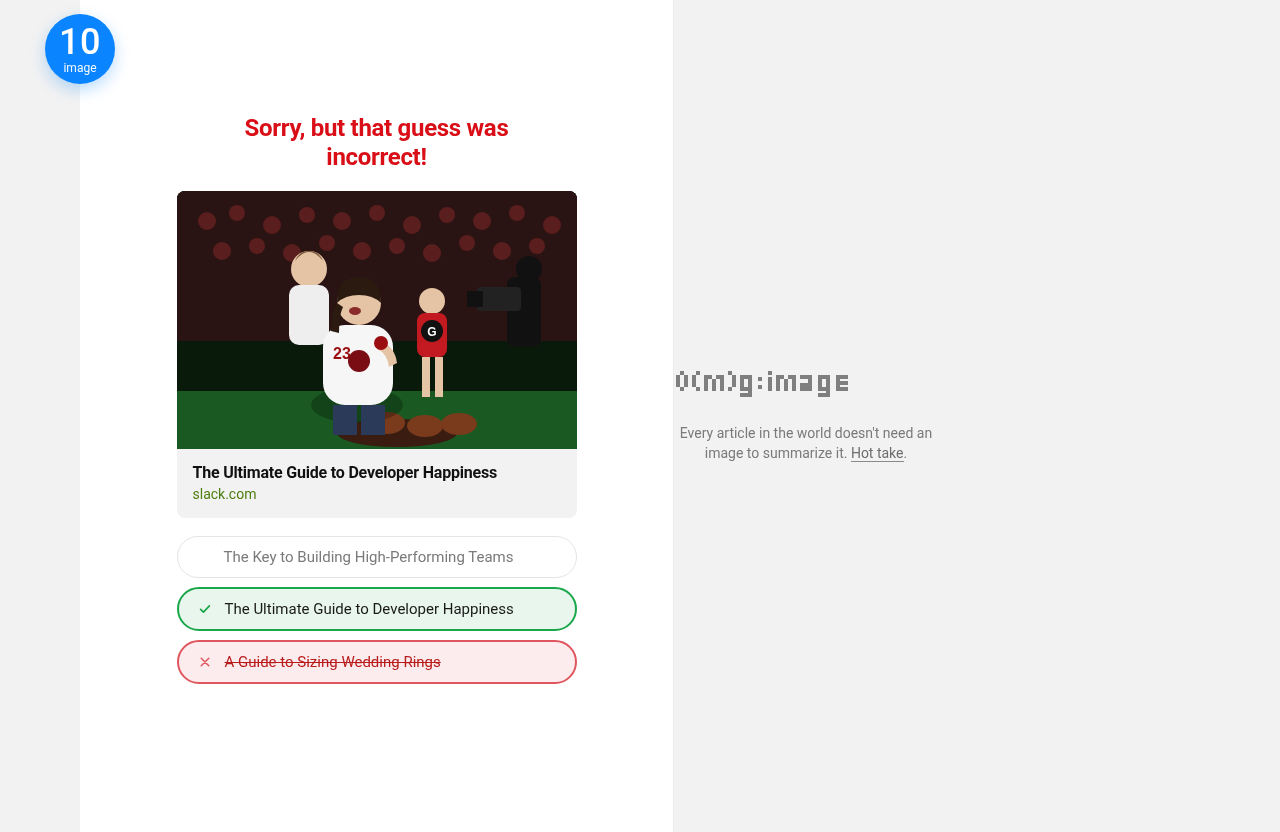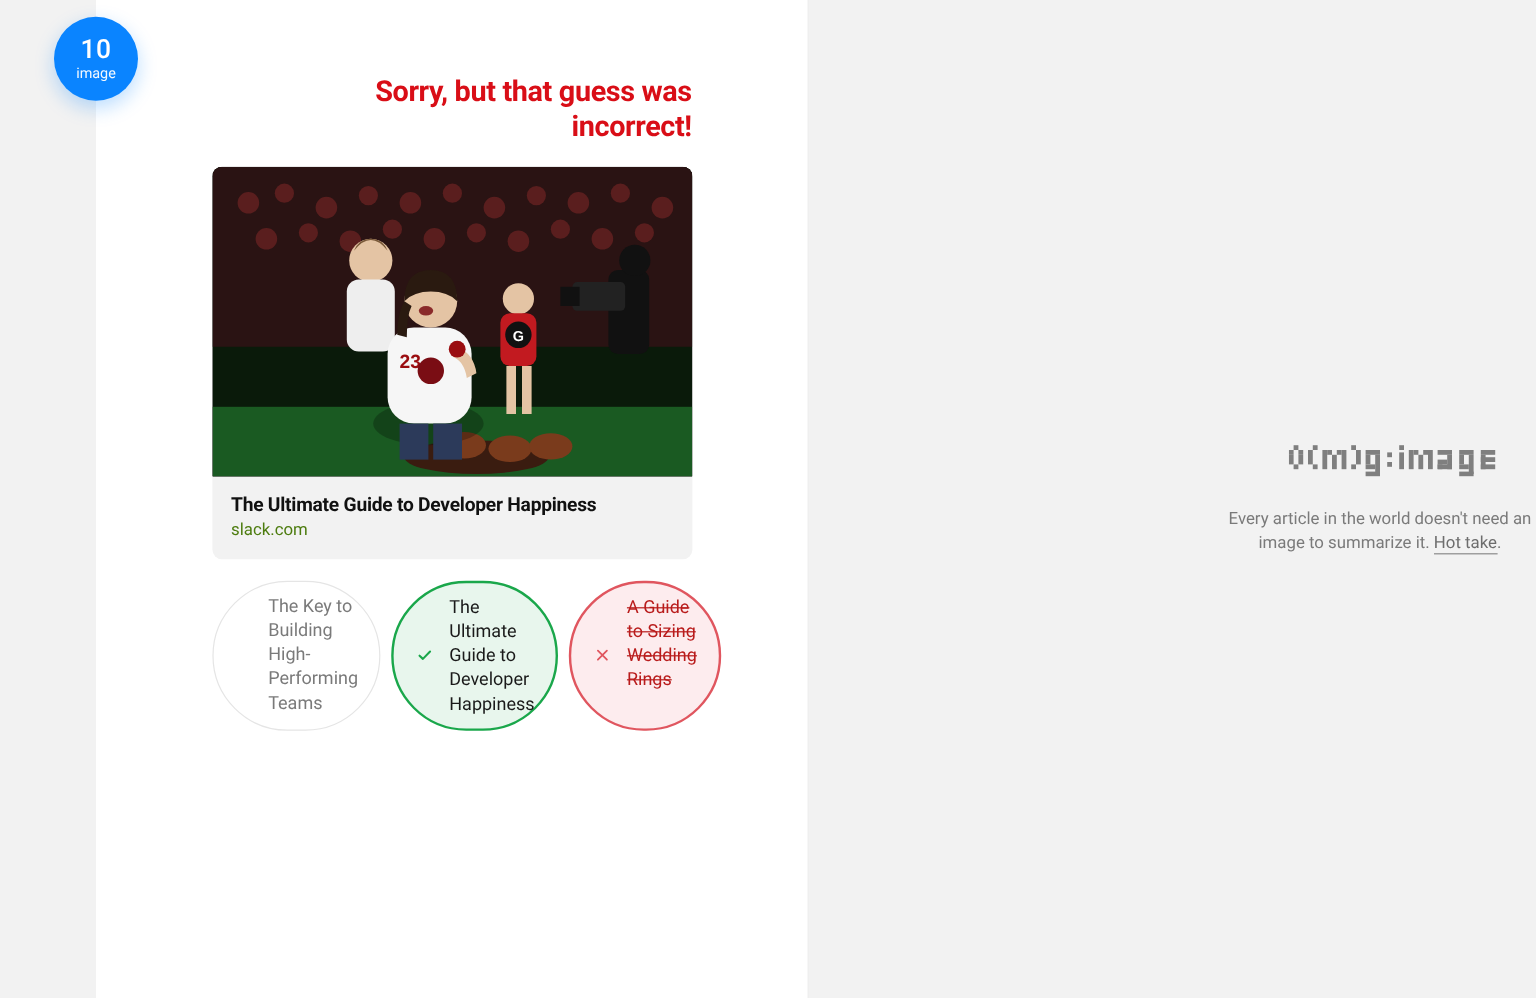--- a/index.html
+++ b/index.html
@@ -42,34 +42,34 @@
     background: #0a84ff;
     color: #fff;
     display: flex;
     flex-direction: column;
     align-items: center;
     justify-content: center;
     box-shadow: 0 6px 16px rgba(10,132,255,0.28);
     z-index: 5;
     line-height: 1;
   }
-  .points-number { font-size: 22px; font-weight: 500; letter-spacing: 0.5px; }
+  .points-number { font-size: 36px; font-weight: 500; letter-spacing: 0.5px; }
   .points-label  { font-size: 12px; opacity: 0.95; margin-top: 2px; }
 
   
   .result-heading {
     color: #d90e17;
     font-weight: 700;
     font-size: 24px;
-    text-align: right;
+    text-align: center;
     line-height: 1.22;
     letter-spacing: -0.3px;
     width: 400px;
     margin: 0 auto;
-    padding-top: 62px;
+    padding-top: 114px;
     display: flex;
     flex-direction: column;
   }
   .result-heading span { display: block; }
 
   
   .article-card {
     width: 400px;
     margin: 18px auto 0;
     background: #f2f2f2;
@@ -80,21 +80,21 @@
     height: 258px;
     background: #111;
     position: relative;
   }
   .article-image svg { width: 100%; height: 100%; display: block; }
   .article-meta { padding: 14px 16px 16px; }
   .article-title { font-size: 16px; font-weight: 700; letter-spacing: -0.2px; }
   .article-source { font-size: 14px; color: #4d7c0f; margin-top: 4px; }
 
   
-  .options { width: 400px; margin: 18px auto 0; display: flex; flex-direction: row; gap: 9px; }
+  .options { width: 400px; margin: 18px auto 0; display: flex; flex-direction: column; gap: 9px; }
   .option {
     border: 1px solid #e5e5e5;
     border-radius: 999px;
     padding: 10px 18px 10px 46px;
     font-size: 15px;
     color: #7a7a7a;
     position: relative;
     cursor: pointer;
     line-height: 1.35;
   }
@@ -135,21 +135,21 @@
     font-weight: 500;
     cursor: pointer;
   }
 
   
   .right-panel {
     flex: 1;
     background: #f2f2f2;
     display: flex;
     flex-direction: column;
-    align-items: flex-end;
+    align-items: flex-start;
     justify-content: center;
   }
   .tagline {
     margin-top: 22px;
     font-size: 14px;
     line-height: 1.45;
     color: #7a7a7a;
     text-align: center;
     max-width: 260px;
   }

